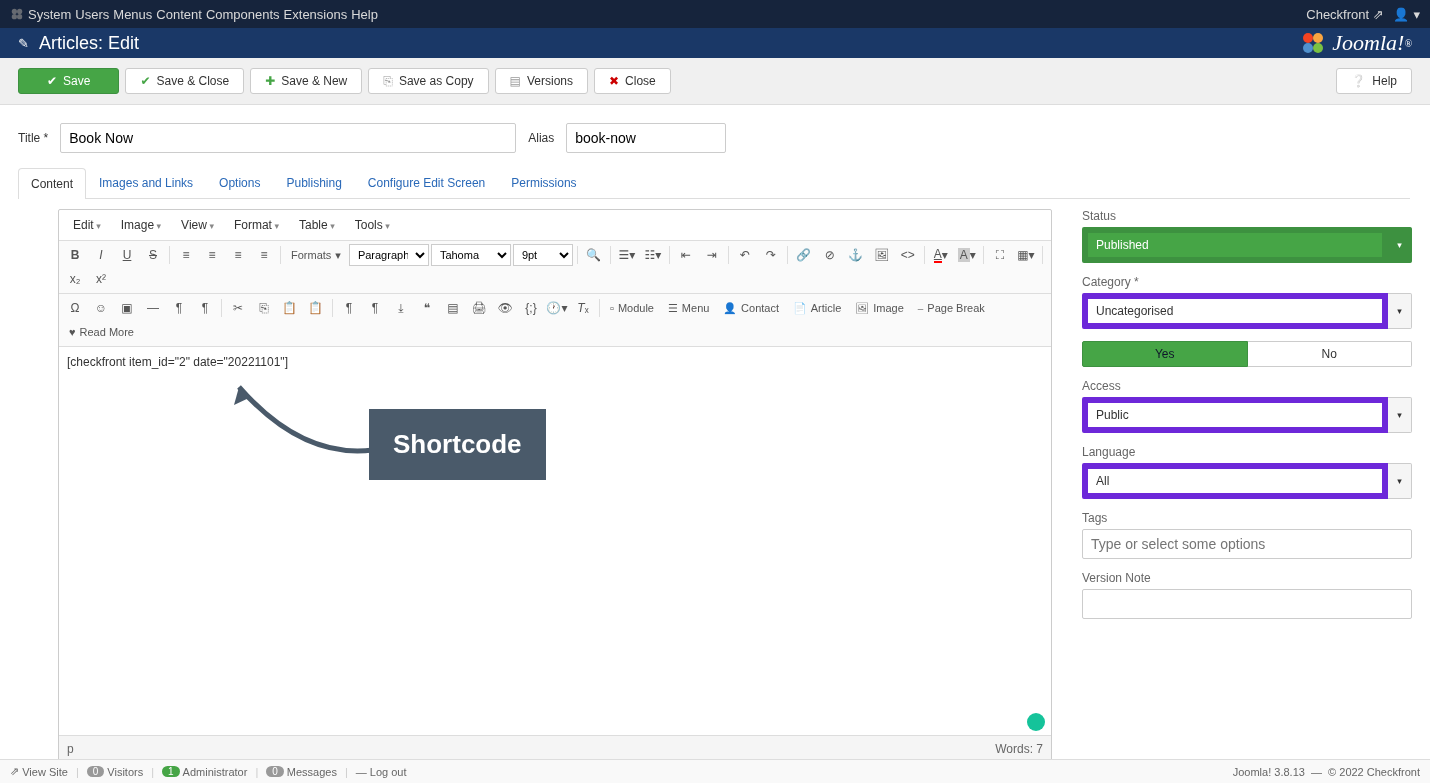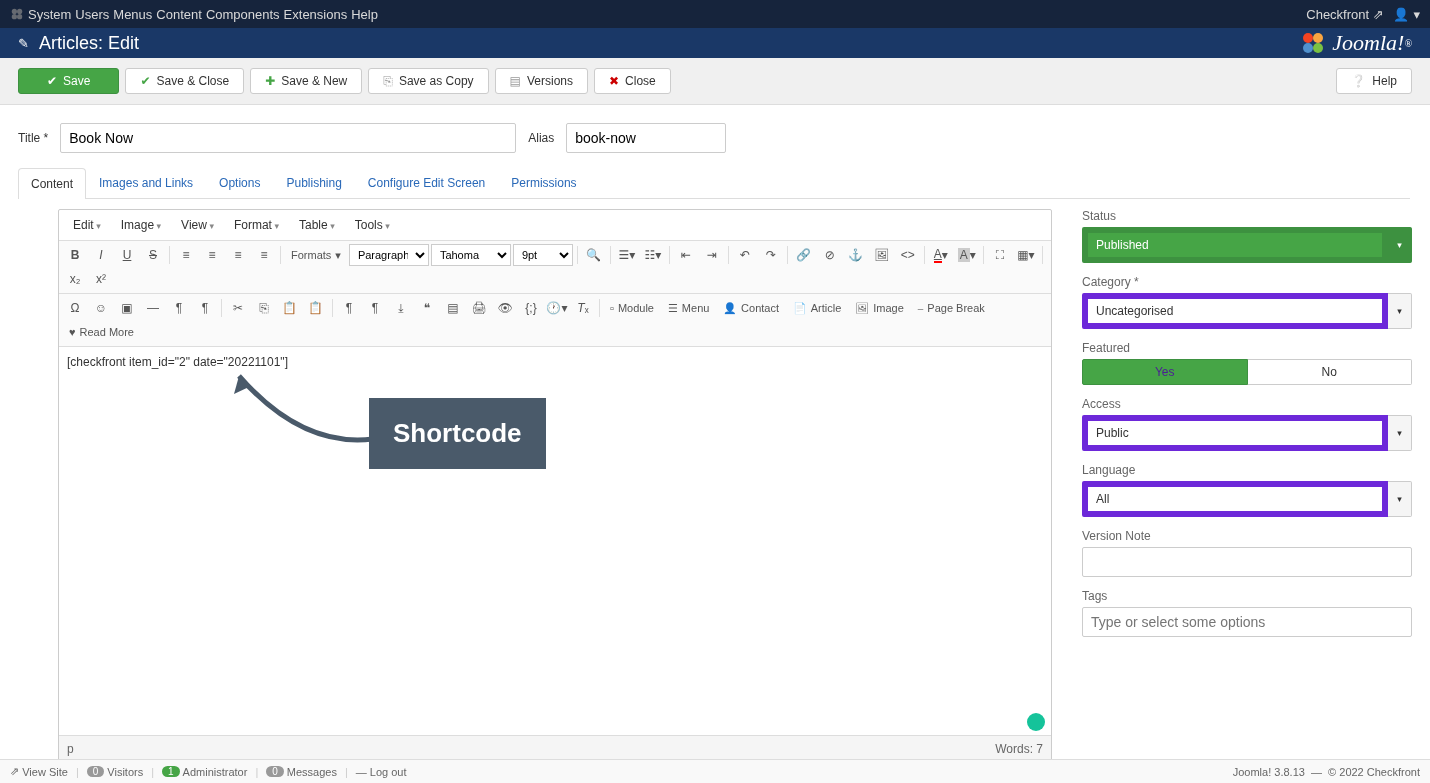--- a/index.html
+++ b/index.html
@@ -48,39 +48,39 @@
 .editor-menubar { border-bottom: 1px solid #ddd; padding: 4px 6px; display: flex; gap: 4px; }
 .menubar-item { padding: 4px 8px; font-size: 12px; cursor: pointer; }
 .menubar-item::after { content: " ▾"; font-size: 9px; color: #888; }
 .editor-toolbar { border-bottom: 1px solid #ddd; padding: 3px 4px; display: flex; flex-wrap: wrap; align-items: center; gap: 2px; background: #fafafa; }
 .tb-btn { width: 24px; height: 22px; display: inline-flex; align-items: center; justify-content: center; font-size: 12px; cursor: pointer; border-radius: 2px; color: #555; }
 .tb-sep { width: 1px; height: 18px; background: #ddd; margin: 0 2px; }
 .tb-select { border: 1px solid #ccc; font-size: 11px; padding: 2px 4px; background: #fff; height: 22px; }
 .tb-labelbtn { padding: 0 6px; height: 22px; display: inline-flex; align-items: center; gap: 4px; font-size: 11px; cursor: pointer; color: #555; }
 .editor-body { min-height: 388px; padding: 8px; font-size: 12px; font-family: Tahoma, sans-serif; position: relative; }
 .shortcode-text { font-size: 12px; }
-.annotation { position: absolute; top: 19px; left: 150px; text-align: right; }
+.annotation { position: absolute; top: 30px; left: 150px; text-align: right; }
 .annotation-box { background: #4a5a6a; color: #fff; font-size: 26px; font-weight: 700; padding: 20px 24px; position: absolute; top: 32px; left: 160px; }
 .editor-status { border-top: 1px solid #ddd; padding: 6px 8px; display: flex; justify-content: space-between; font-size: 12px; color: #666; background: #f5f5f5; }
 .toggle-row { display: flex; justify-content: flex-end; padding: 8px 0; }
 .grammarly { position: absolute; right: 6px; bottom: 4px; width: 18px; height: 18px; background: #15c39a; border-radius: 50%; }
 
 
 .side-field { margin-bottom: 12px; }
 .side-label { font-size: 12px; color: #666; margin-bottom: 4px; display: block; }
 .side-select { display: flex; }
 .side-select-main { flex: 1; border: 6px solid #6d28d9; padding: 5px 8px; font-size: 12px; border-radius: 2px 0 0 2px; background: #fff; }
 .side-select-main.green { background: #46a546; border-color: #3d9140; color: #fff; }
 .side-select-caret { width: 24px; border: 1px solid #ccc; border-left: none; border-radius: 0 2px 2px 0; display: flex; align-items: center; justify-content: center; font-size: 9px; background: #f5f5f5; cursor: pointer; }
 .side-select-caret.green { background: #3d9140; border-color: #3d9140; color: #fff; }
 .toggle-group { display: flex; }
 .toggle-btn { flex: 1; text-align: center; padding: 5px; font-size: 12px; border: 1px solid #ccc; cursor: pointer; }
 .toggle-btn:first-child { border-radius: 2px 0 0 2px; }
 .toggle-btn:last-child { border-radius: 0 2px 2px 0; border-left: none; }
-.toggle-btn.active-yes { background: #46a546; border-color: #3d9140; color: #4c1d95; }
+.toggle-btn.active-yes { background: #46a546; border-color: #3d9140; color: #0f172a; }
 .side-input { width: 100%; border: 1px solid #ccc; padding: 6px 8px; font-size: 12px; border-radius: 2px; }
 
 
 .footer { position: fixed; bottom: 0; left: 0; right: 0; height: 24px; border-top: 1px solid #ddd; background: #f9f9f9; display: flex; align-items: center; padding: 0 10px; font-size: 11px; color: #666; gap: 8px; }
 .badge { background: #999; color: #fff; border-radius: 8px; padding: 0 6px; font-size: 10px; }
 .badge.active { background: #46a546; }
 .footer-sep { color: #ccc; }
 .footer-right { margin-left: auto; }
 .footer-item { display: inline-flex; align-items: center; gap: 3px; cursor: pointer; }
 </style>
@@ -306,47 +306,46 @@
       </div>
     </div>
     <div class="side-field">
       <span class="side-label">Category *</span>
       <div class="side-select">
         <div class="side-select-main">Uncategorised</div>
         <div class="side-select-caret">▾</div>
       </div>
     </div>
     <div class="side-field">
-      <span class="side-label">Featured</span>
       <div class="toggle-group">
         <div class="toggle-btn active-yes">Yes</div>
         <div class="toggle-btn">No</div>
       </div>
     </div>
     <div class="side-field">
       <span class="side-label">Access</span>
       <div class="side-select">
         <div class="side-select-main">Public</div>
         <div class="side-select-caret">▾</div>
       </div>
     </div>
     <div class="side-field">
       <span class="side-label">Language</span>
       <div class="side-select">
         <div class="side-select-main">All</div>
         <div class="side-select-caret">▾</div>
       </div>
     </div>
     <div class="side-field">
+      <span class="side-label">Tags</span>
+      <input type="text" class="side-input" placeholder="Type or select some options" style="">
+    </div>
+    <div class="side-field">
       <span class="side-label">Version Note</span>
       <input type="text" class="side-input" style="">
-    </div>
-    <div class="side-field">
-      <span class="side-label">Tags</span>
-      <input type="text" class="side-input" placeholder="Type or select some options" style="">
     </div>
   </div>
 </div>
 
 <div class="footer">
   <span class="footer-item">
       <span>⇗</span> 
       <span>View Site</span>
     </span>
   <span class="footer-sep">|</span>

